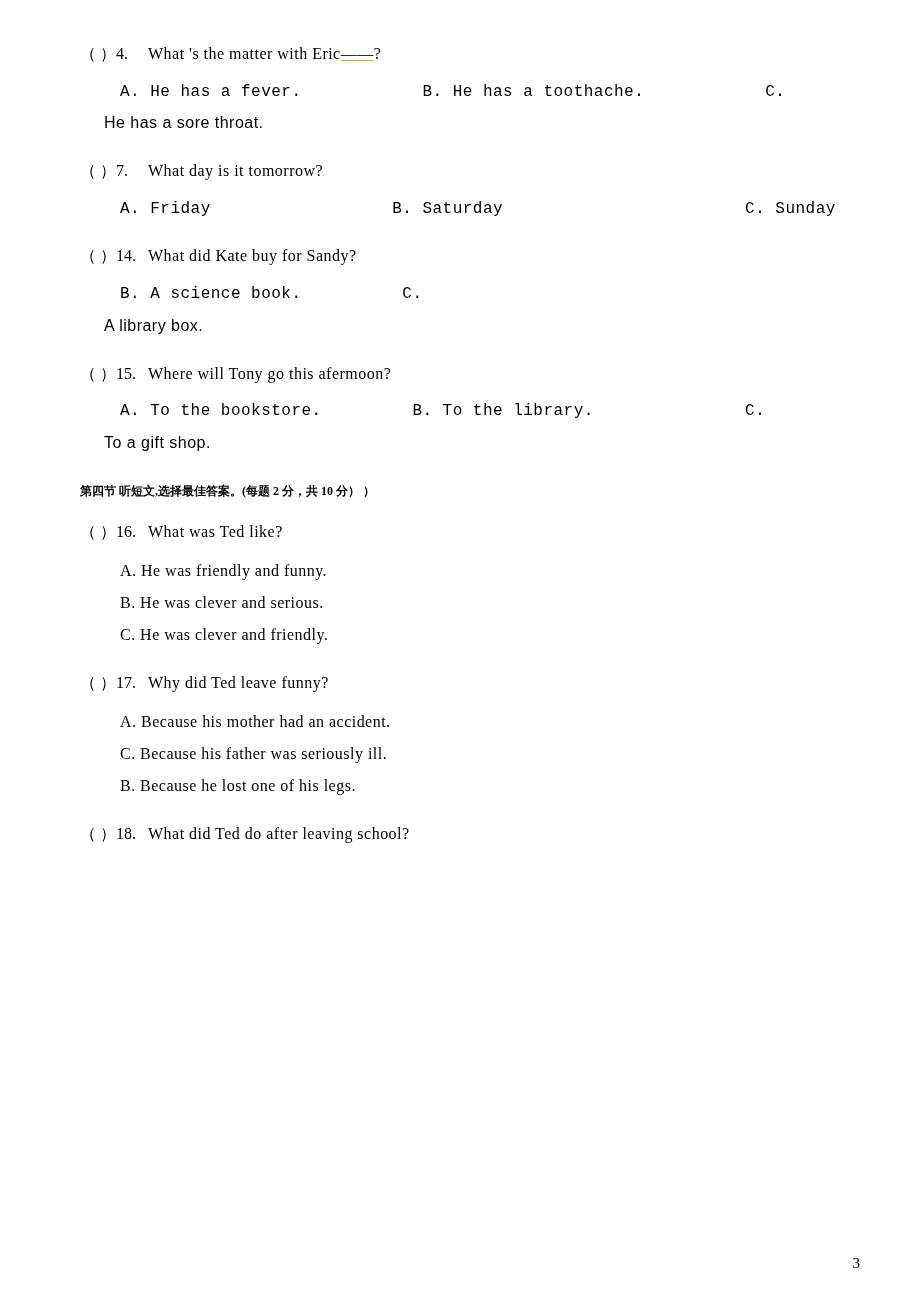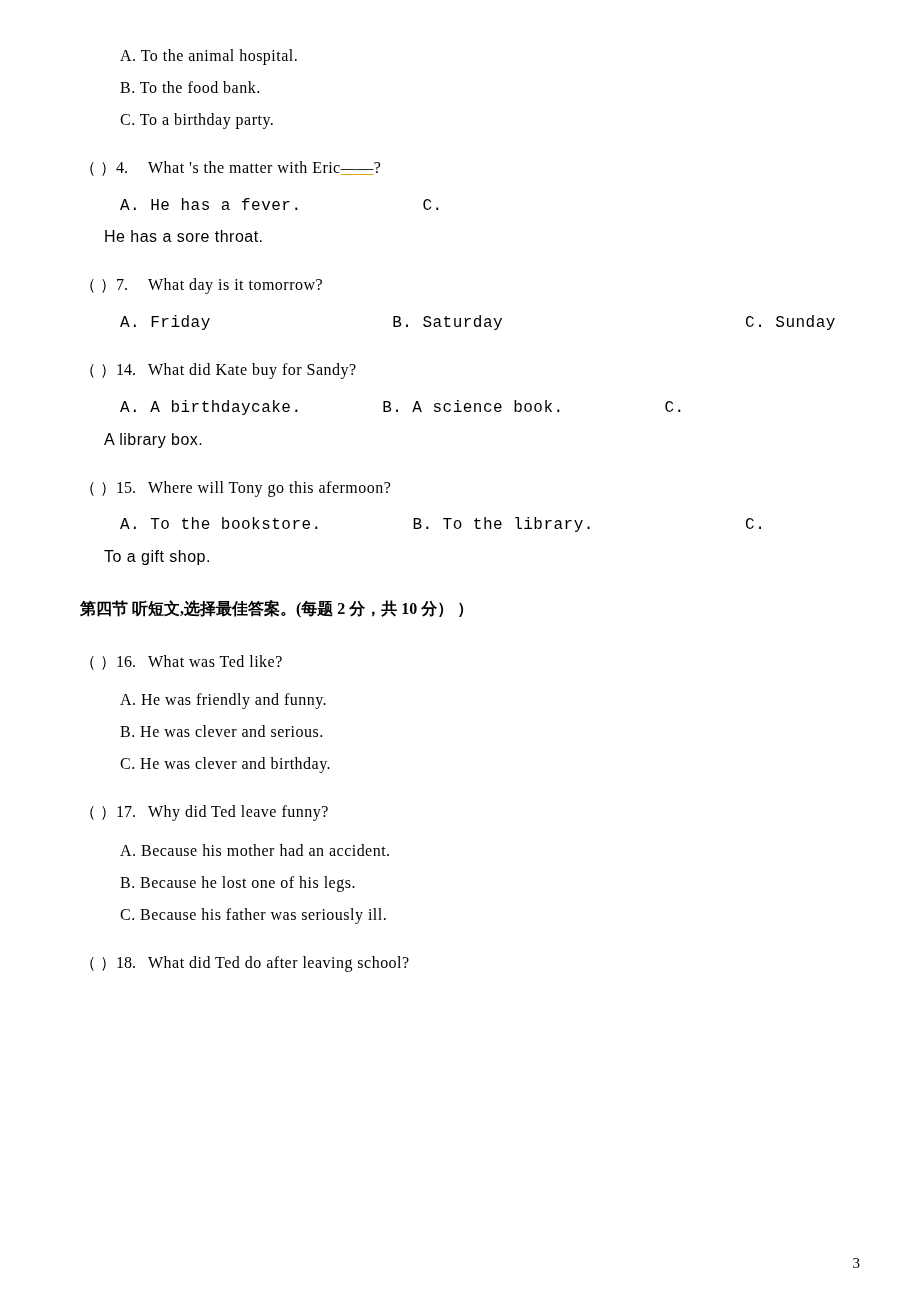--- a/index.html
+++ b/index.html
@@ -46,23 +46,23 @@
     }
     .option-block {
       display: block;
       margin-left: 40px;
       line-height: 2;
       font-family: 'SimSun', 'STSong', serif;
       letter-spacing: 0.03em;
     }
     .section-header {
       font-family: 'SimSun', 'STSong', serif;
-      font-size: 16px;
+      font-size: 12px;
       font-weight: bold;
-      margin: 22px 0 24px 0;
+      margin: 22px 0 16px 0;
       line-height: 1.8;
     }
     .page-num {
       position: absolute;
       bottom: 30px;
       right: 60px;
       font-size: 15px;
     }
     .cont-line {
       display: block;
@@ -81,34 +81,30 @@
       font-family: Liberation Mono, monospace;
       letter-spacing: 0.03em;
       line-height: 1.9;
     }
   </style>
 </head>
 <body>
 
 <div>
 
-  <div class="question-block">
-    <div class="option-block">A. To  the  animal  hospital.</div>
-    <div class="option-block">B. To  the  food  bank.</div>
-    <div class="option-block">C. To  a  birthday  party.</div>
-  </div>
 
   <div class="question-block">
     <div class="question-line">
       <span class="paren">（  ）</span>
       <span class="q-num">4.</span>
       <span class="q-text">What  's  the  matter  with  Eric<span class="underline">——</span>?</span>
     </div>
     <div class="options-row">
       <span class="opt-item">A. He  has  a  fever.&nbsp;&nbsp;&nbsp;&nbsp;&nbsp;&nbsp;&nbsp;&nbsp;&nbsp;&nbsp;&nbsp;&nbsp;</span>
+      <span class="opt-item">B. He  has  a  toothache.&nbsp;&nbsp;&nbsp;&nbsp;&nbsp;&nbsp;&nbsp;&nbsp;&nbsp;&nbsp;&nbsp;&nbsp;</span>
       <span class="opt-item">C.</span>
     </div>
     <div class="cont-line">He  has  a  sore  throat.</div>
   </div>
 
   <div class="question-block">
     <div class="question-line">
       <span class="paren">（  ）</span>
       <span class="q-num">7.</span>
       <span class="q-text">What day is it tomorrow?</span>
@@ -120,21 +116,20 @@
     </div>
   </div>
 
   <div class="question-block">
     <div class="question-line">
       <span class="paren">（  ）</span>
       <span class="q-num">14.</span>
       <span class="q-text">What  did  Kate  buy  for  Sandy?</span>
     </div>
     <div class="options-row">
-      <span class="opt-item">A. A  birthdaycake.&nbsp;&nbsp;&nbsp;&nbsp;&nbsp;&nbsp;&nbsp;&nbsp;</span>
       <span class="opt-item">B. A  science  book.&nbsp;&nbsp;&nbsp;&nbsp;&nbsp;&nbsp;&nbsp;&nbsp;&nbsp;&nbsp;</span>
       <span class="opt-item">C.</span>
     </div>
     <div class="cont-line">A  library  box.</div>
   </div>
 
   <div class="question-block">
     <div class="question-line">
       <span class="paren">（  ）</span>
       <span class="q-num">15.</span>
@@ -151,32 +146,32 @@
   <div class="section-header">第四节  听短文,选择最佳答案。(每题 2 分，共 10 分）    ）</div>
 
   <div class="question-block">
     <div class="question-line">
       <span class="paren">（  ）</span>
       <span class="q-num">16.</span>
       <span class="q-text">What  was  Ted  like?</span>
     </div>
     <div class="option-block">A. He  was  friendly  and  funny.</div>
     <div class="option-block">B. He  was  clever  and  serious.</div>
-    <div class="option-block">C. He  was  clever  and  birthday.</div>
+    <div class="option-block">C. He  was  clever  and  friendly.</div>
   </div>
 
   <div class="question-block">
     <div class="question-line">
       <span class="paren">（  ）</span>
       <span class="q-num">17.</span>
       <span class="q-text">Why  did  Ted  leave  funny?</span>
     </div>
     <div class="option-block">A. Because  his  mother  had  an  accident.</div>
+    <div class="option-block">C. Because  his  father  was  seriously  ill.</div>
     <div class="option-block">B. Because  he  lost  one  of  his  legs.</div>
-    <div class="option-block">C. Because  his  father  was  seriously  ill.</div>
   </div>
 
   <div class="question-block">
     <div class="question-line">
       <span class="paren">（  ）</span>
       <span class="q-num">18.</span>
       <span class="q-text">What  did  Ted  do  after  leaving  school?</span>
     </div>
   </div>
 

